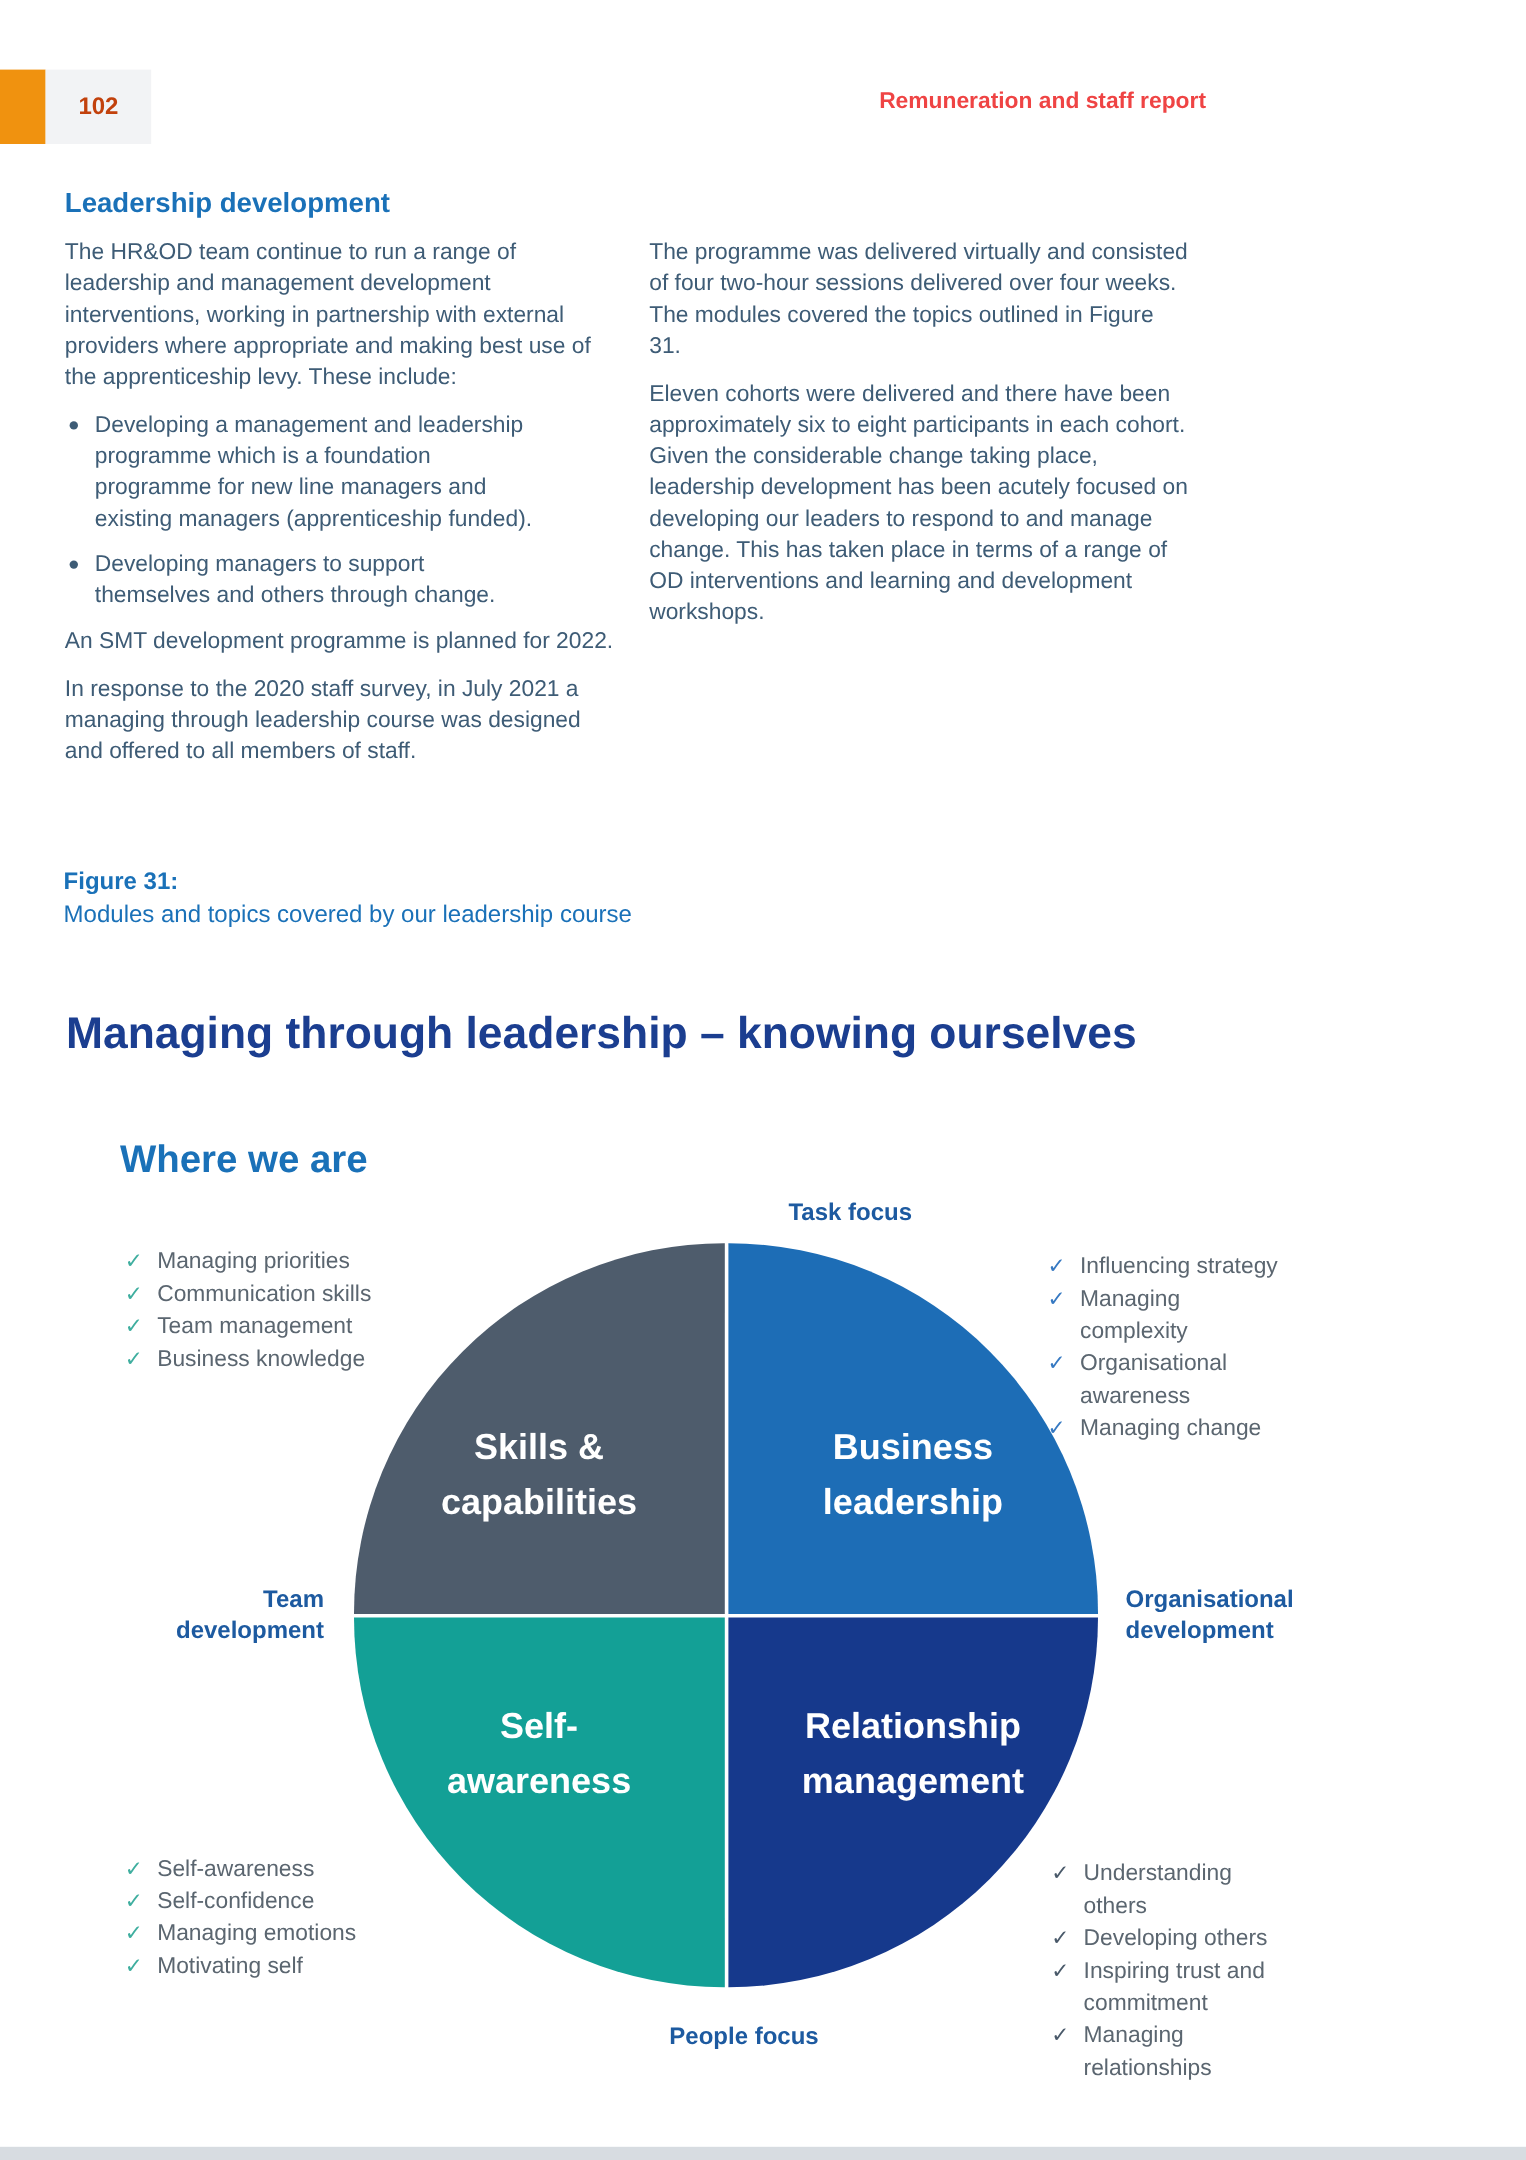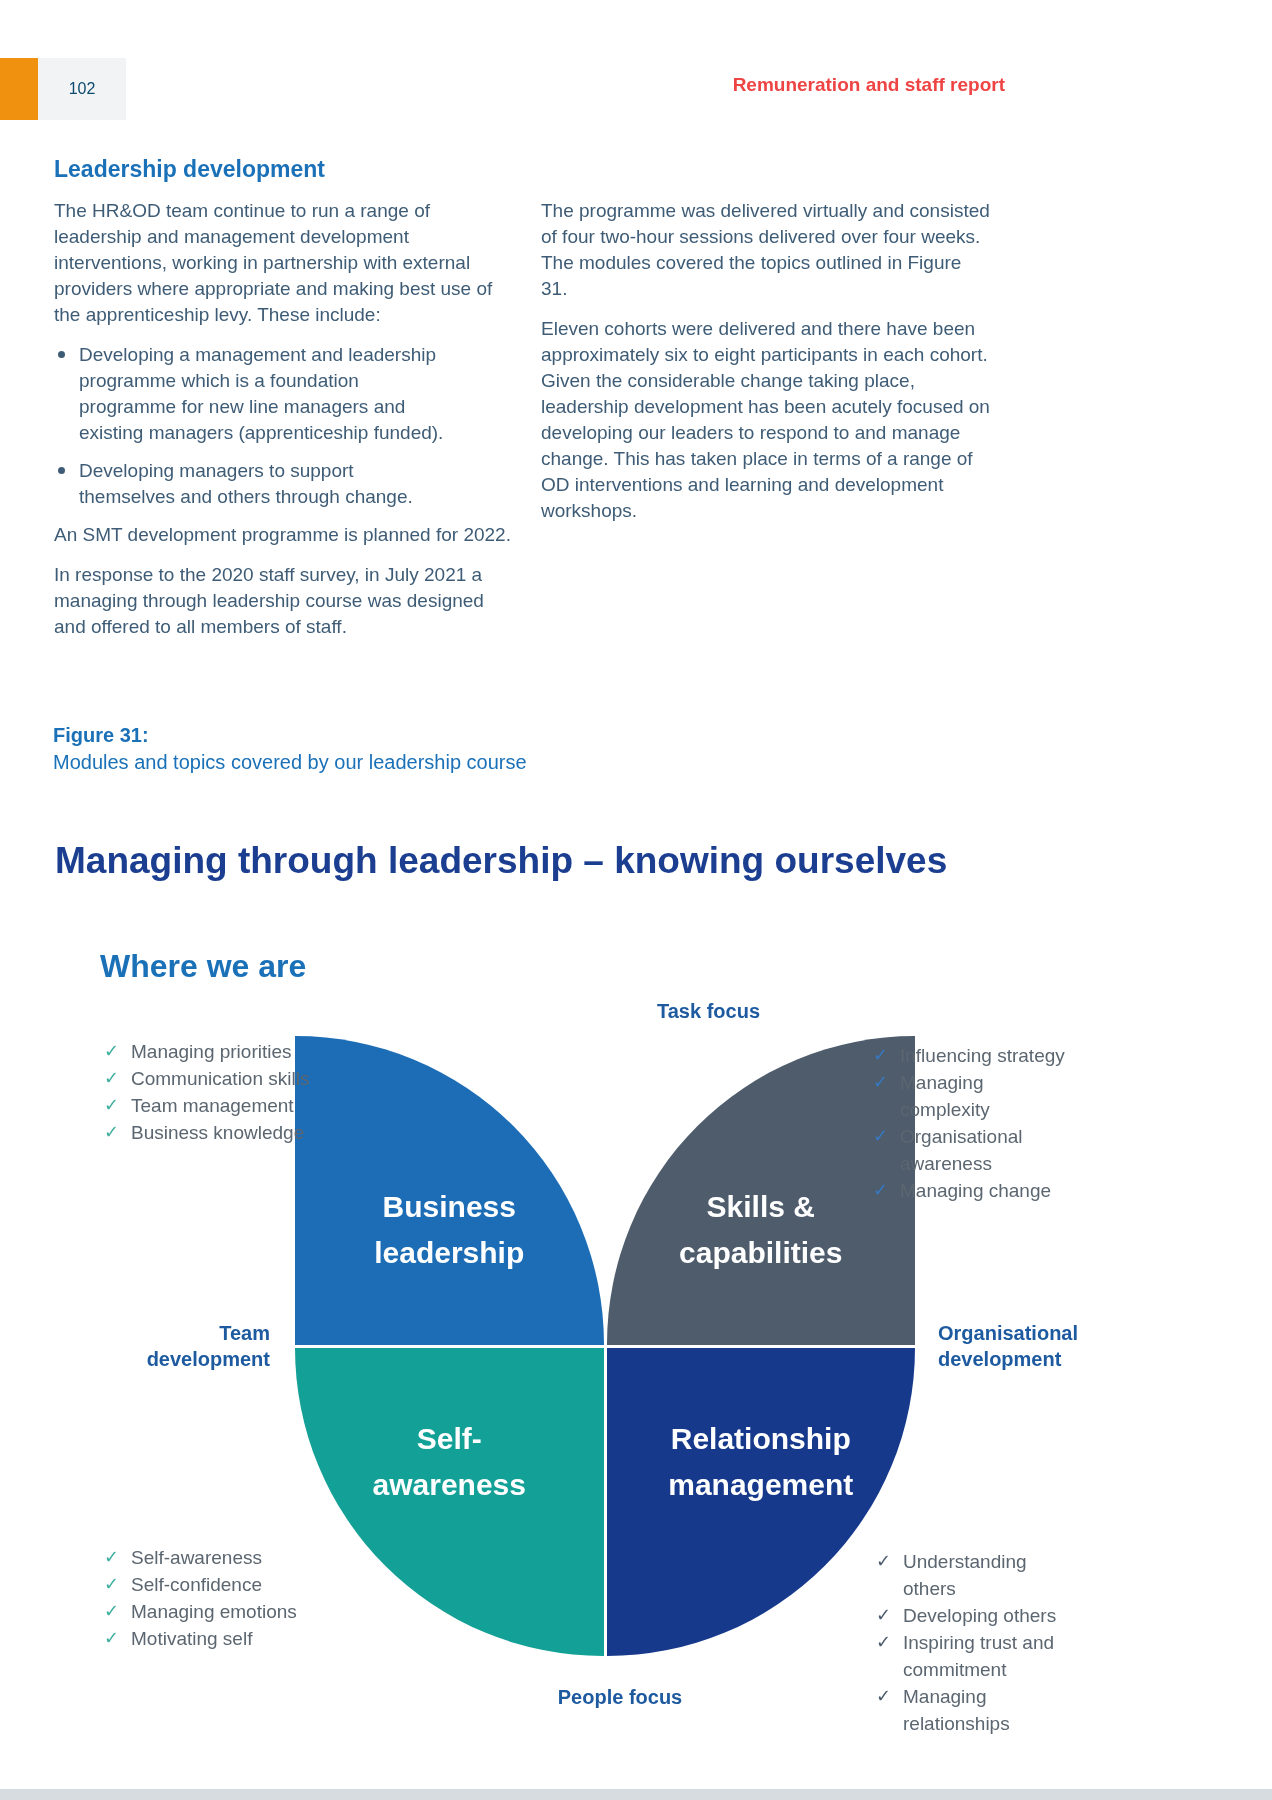--- a/index.html
+++ b/index.html
@@ -5,21 +5,21 @@
   html,body { margin:0; padding:0; background:#ffffff; }
   .page {
     position:relative; width:1272px; height:1800px; background:#ffffff;
     font-family:"Liberation Sans", sans-serif; overflow:hidden;
   }
   
   .orange-tab { position:absolute; left:0; top:58px; width:38px; height:62px; background:#F0920F; }
   .pagenum-box {
     position:absolute; left:38px; top:58px; width:88px; height:62px; background:#F2F3F5;
     display:flex; align-items:center; justify-content:center;
-    color:#0c4a6e; font-weight:normal; font-size:16px;
+    color:#c2410c; font-weight:bold; font-size:20px;
   }
   .header-title {
     position:absolute; left:505px; top:74px; width:500px; text-align:right;
     color:#ef4444; font-weight:bold; font-size:19px;
   }
   
   .section-heading { position:absolute; left:54px; top:156px; color:#1A71B8; font-weight:bold; font-size:23px; }
   .col { position:absolute; top:198px; color:#3E5C76; font-size:19px; line-height:26px; }
   .col-left  { left:54px;  width:464px; }
   .col-right { left:541px; width:452px; }
@@ -111,32 +111,32 @@
   <div class="axis team-dev">
     <span>Team</span><br>
     <span>development</span>
   </div>
   <div class="axis org-dev">
     <span>Organisational</span><br>
     <span>development</span>
   </div>
 
   <div class="circle">
+    <div class="quad tl">
+      <div class="qlabel">
+        <div>Skills &amp;</div>
+        <div>capabilities</div>
+      </div>
+    </div>
     <div class="quad tr">
       <div class="qlabel">
         <div>Business</div>
         <div>leadership</div>
       </div>
     </div>
-    <div class="quad tl">
-      <div class="qlabel">
-        <div>Skills &amp;</div>
-        <div>capabilities</div>
-      </div>
-    </div>
     <div class="quad bl">
       <div class="qlabel">
         <div>Self-</div>
         <div>awareness</div>
       </div>
     </div>
     <div class="quad br">
       <div class="qlabel">
         <div>Relationship</div>
         <div>management</div>

